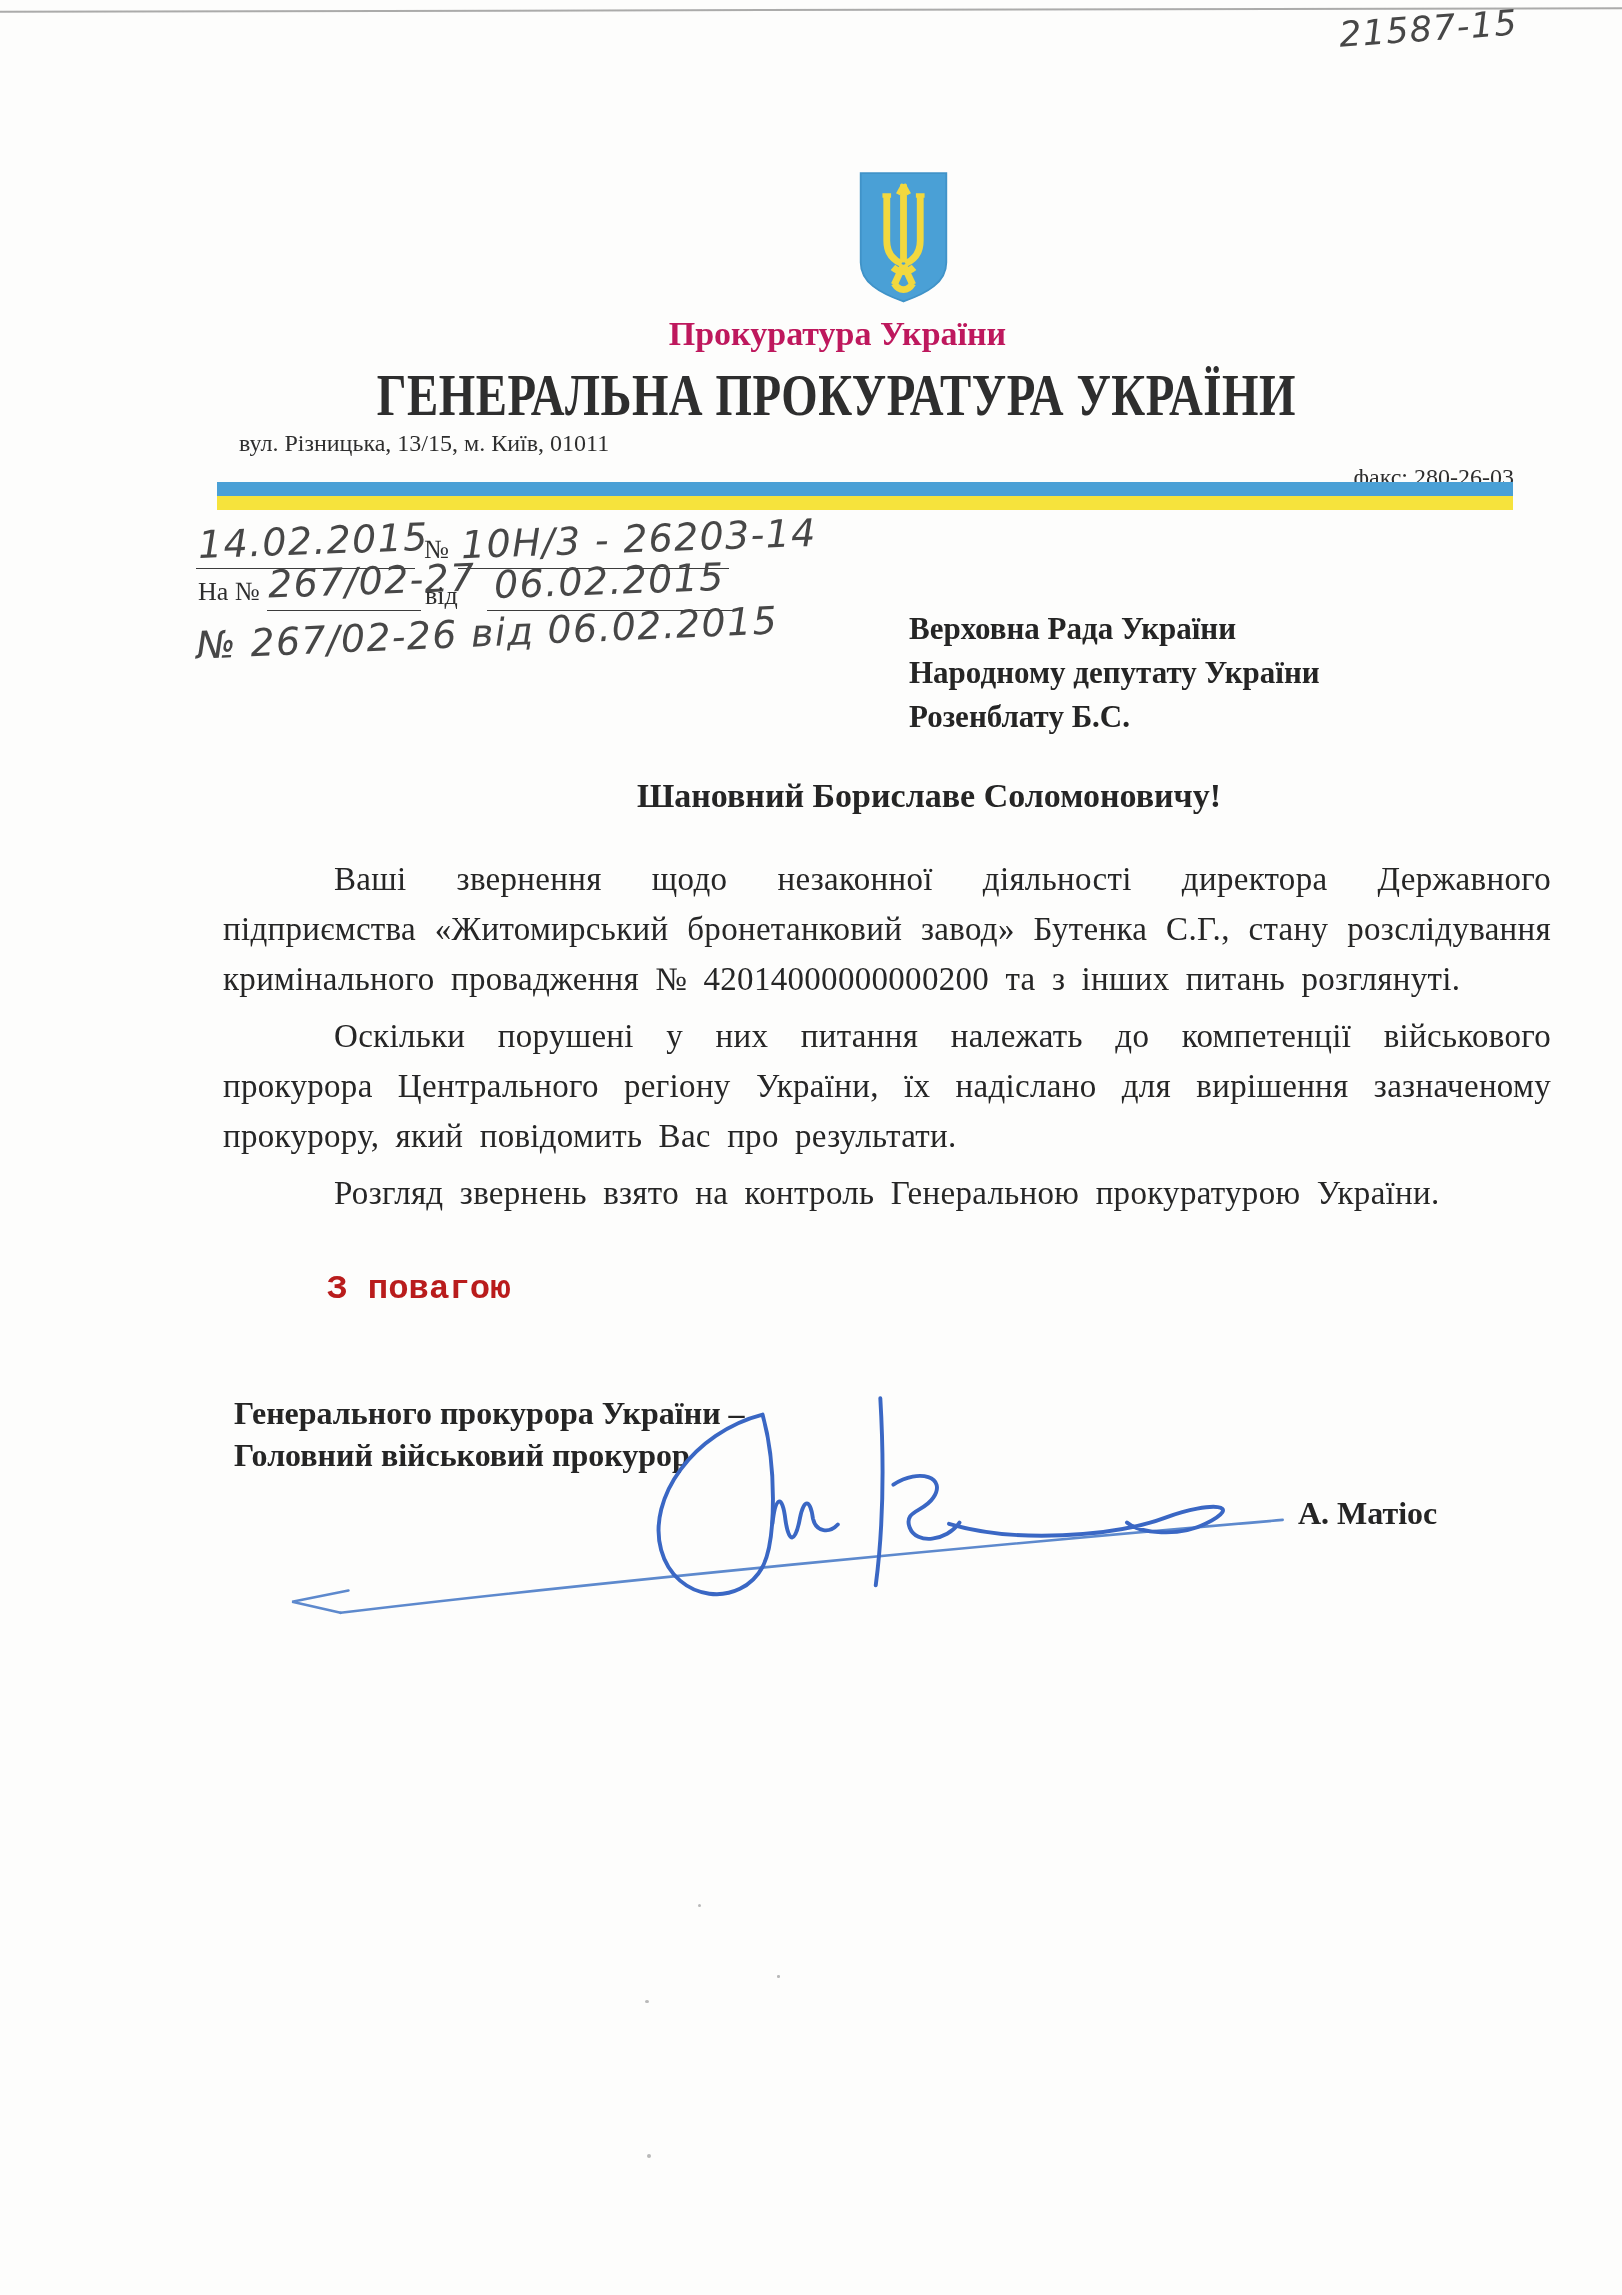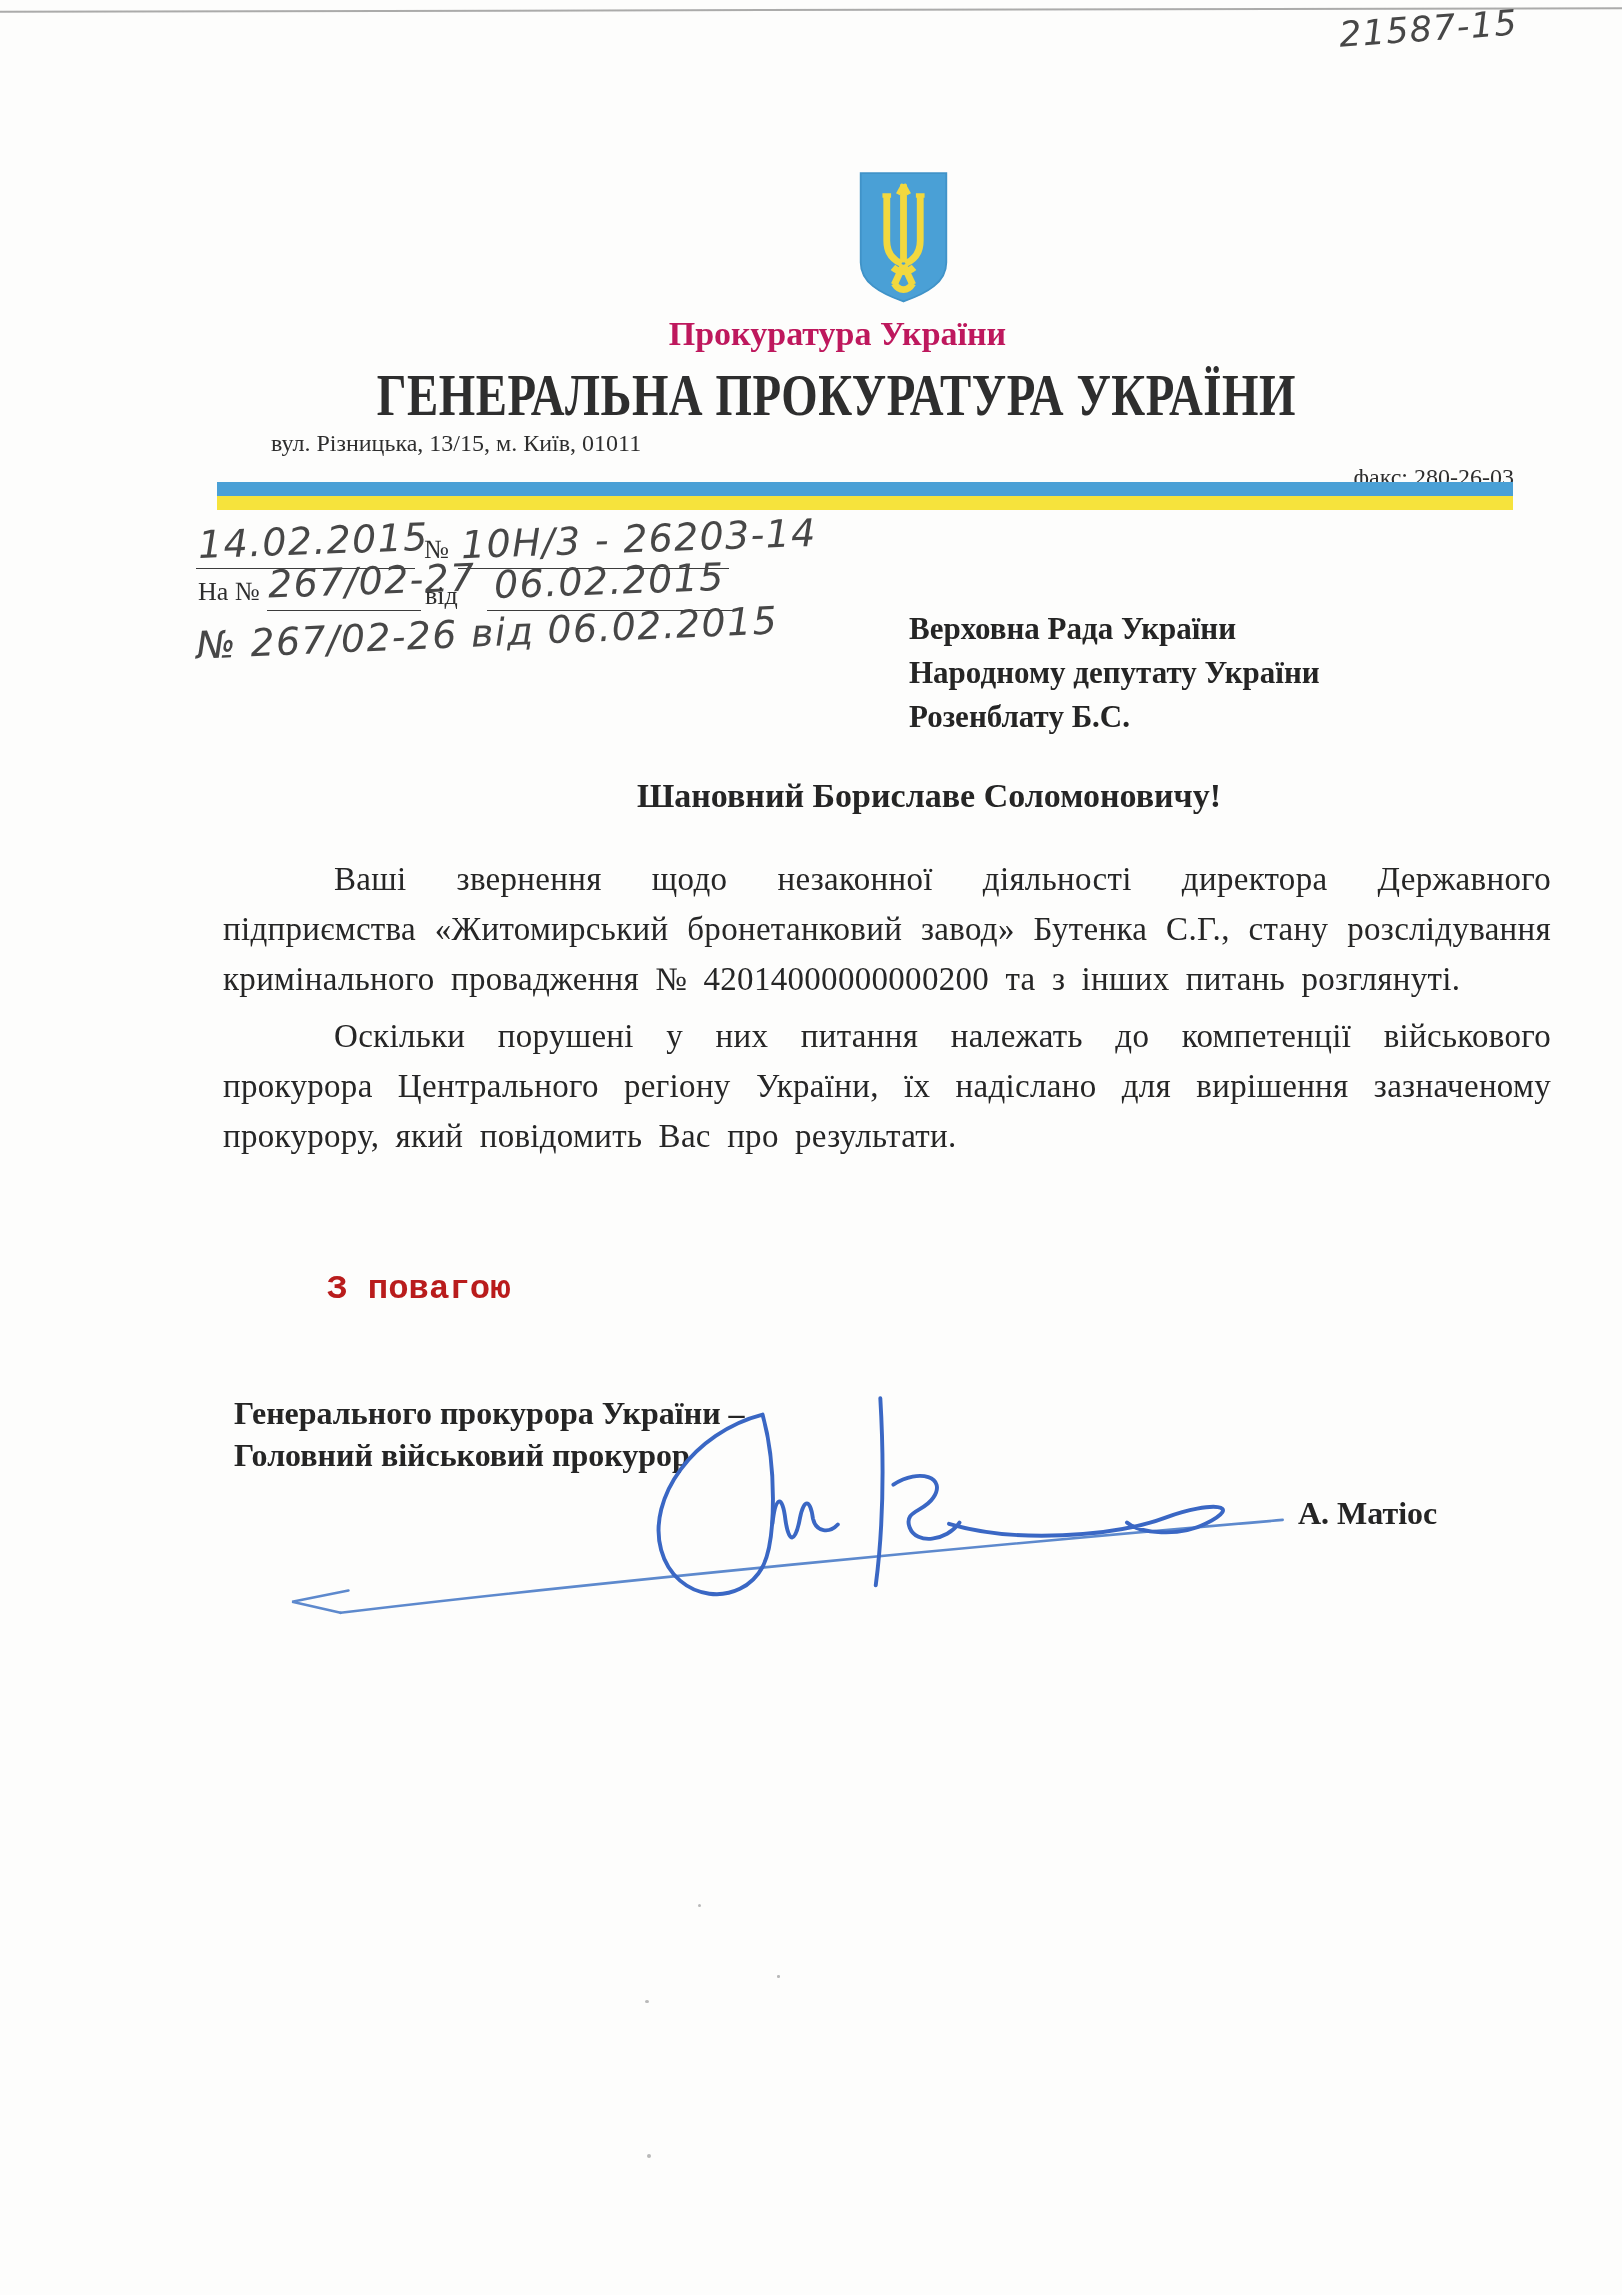--- a/index.html
+++ b/index.html
@@ -22,21 +22,21 @@
   }
   .case-no{left:1243px;top:11.8px;width:275px;font-size:35px;transform:rotate(-4deg);text-align:right;}
   .emblem{left:857px;top:169px;}
   .org-small{left:507px;top:315px;width:661px;text-align:center;font-size:34px;font-weight:bold;color:#be185d;white-space:nowrap;}
   .org-title{
     left:0;top:361px;width:1674px;text-align:center;
     font-size:60px;font-weight:bold;color:#2e2e2e;white-space:nowrap;
     transform:scaleX(0.78);transform-origin:834px 0;
     letter-spacing:0.7px;
   }
-  .addr{left:239px;top:430px;font-size:24px;color:#2e2e2e;white-space:nowrap;margin-left:32px;}
+  .addr{left:239px;top:430px;font-size:24px;color:#2e2e2e;white-space:nowrap;}
   .fax{left:1279px;top:426px;width:235px;text-align:right;font-size:24px;color:#2e2e2e;white-space:nowrap;margin-top:38px;}
   .flag-blue{left:217px;top:482px;width:1296px;height:13.7px;}
   .flag-yellow{left:217px;top:496px;width:1296px;height:14.4px;}
   .ref-label{font-size:26px;color:#2e2e2e;white-space:nowrap;}
   .uline{height:1.3px;background:#3c3c3c;}
   .hw-l1{font-size:38px;}
   .recipient{left:909px;top:607px;width:628px;font-size:31px;font-weight:bold;line-height:44px;color:#252525;}
   .salutation{left:419px;top:777px;width:1020px;text-align:center;font-size:34px;font-weight:bold;color:#252525;white-space:nowrap;}
   .body-text{
     left:216px;top:847px;width:1342px;
@@ -106,20 +106,21 @@
     <div>Верховна Рада України</div>
     <div>Народному депутату України</div>
     <div>Розенблату Б.С.</div>
   </div>
 
   <div class="abs salutation">Шановний Бориславе Соломоновичу!</div>
 
   <div class="abs body-text">
     <p>Ваші звернення щодо незаконної діяльності директора Державного підприємства «Житомирський бронетанковий завод» Бутенка С.Г., стану розслідування кримінального провадження № 42014000000000200 та з інших питань розглянуті.</p>
     <p>Оскільки порушені у них питання належать до компетенції військового прокурора Центрального регіону України, їх надіслано для вирішення зазначеному прокурору, який повідомить Вас про результати.</p>
+    <p>Розгляд звернень взято на контроль Генеральною прокуратурою України.</p>
   </div>
 
   <div class="abs closing">З повагою</div>
 
   <div class="abs signer">
     <div>Генерального прокурора України –</div>
     <div>Головний військовий прокурор</div>
   </div>
 
   <div class="abs sig-svg">

